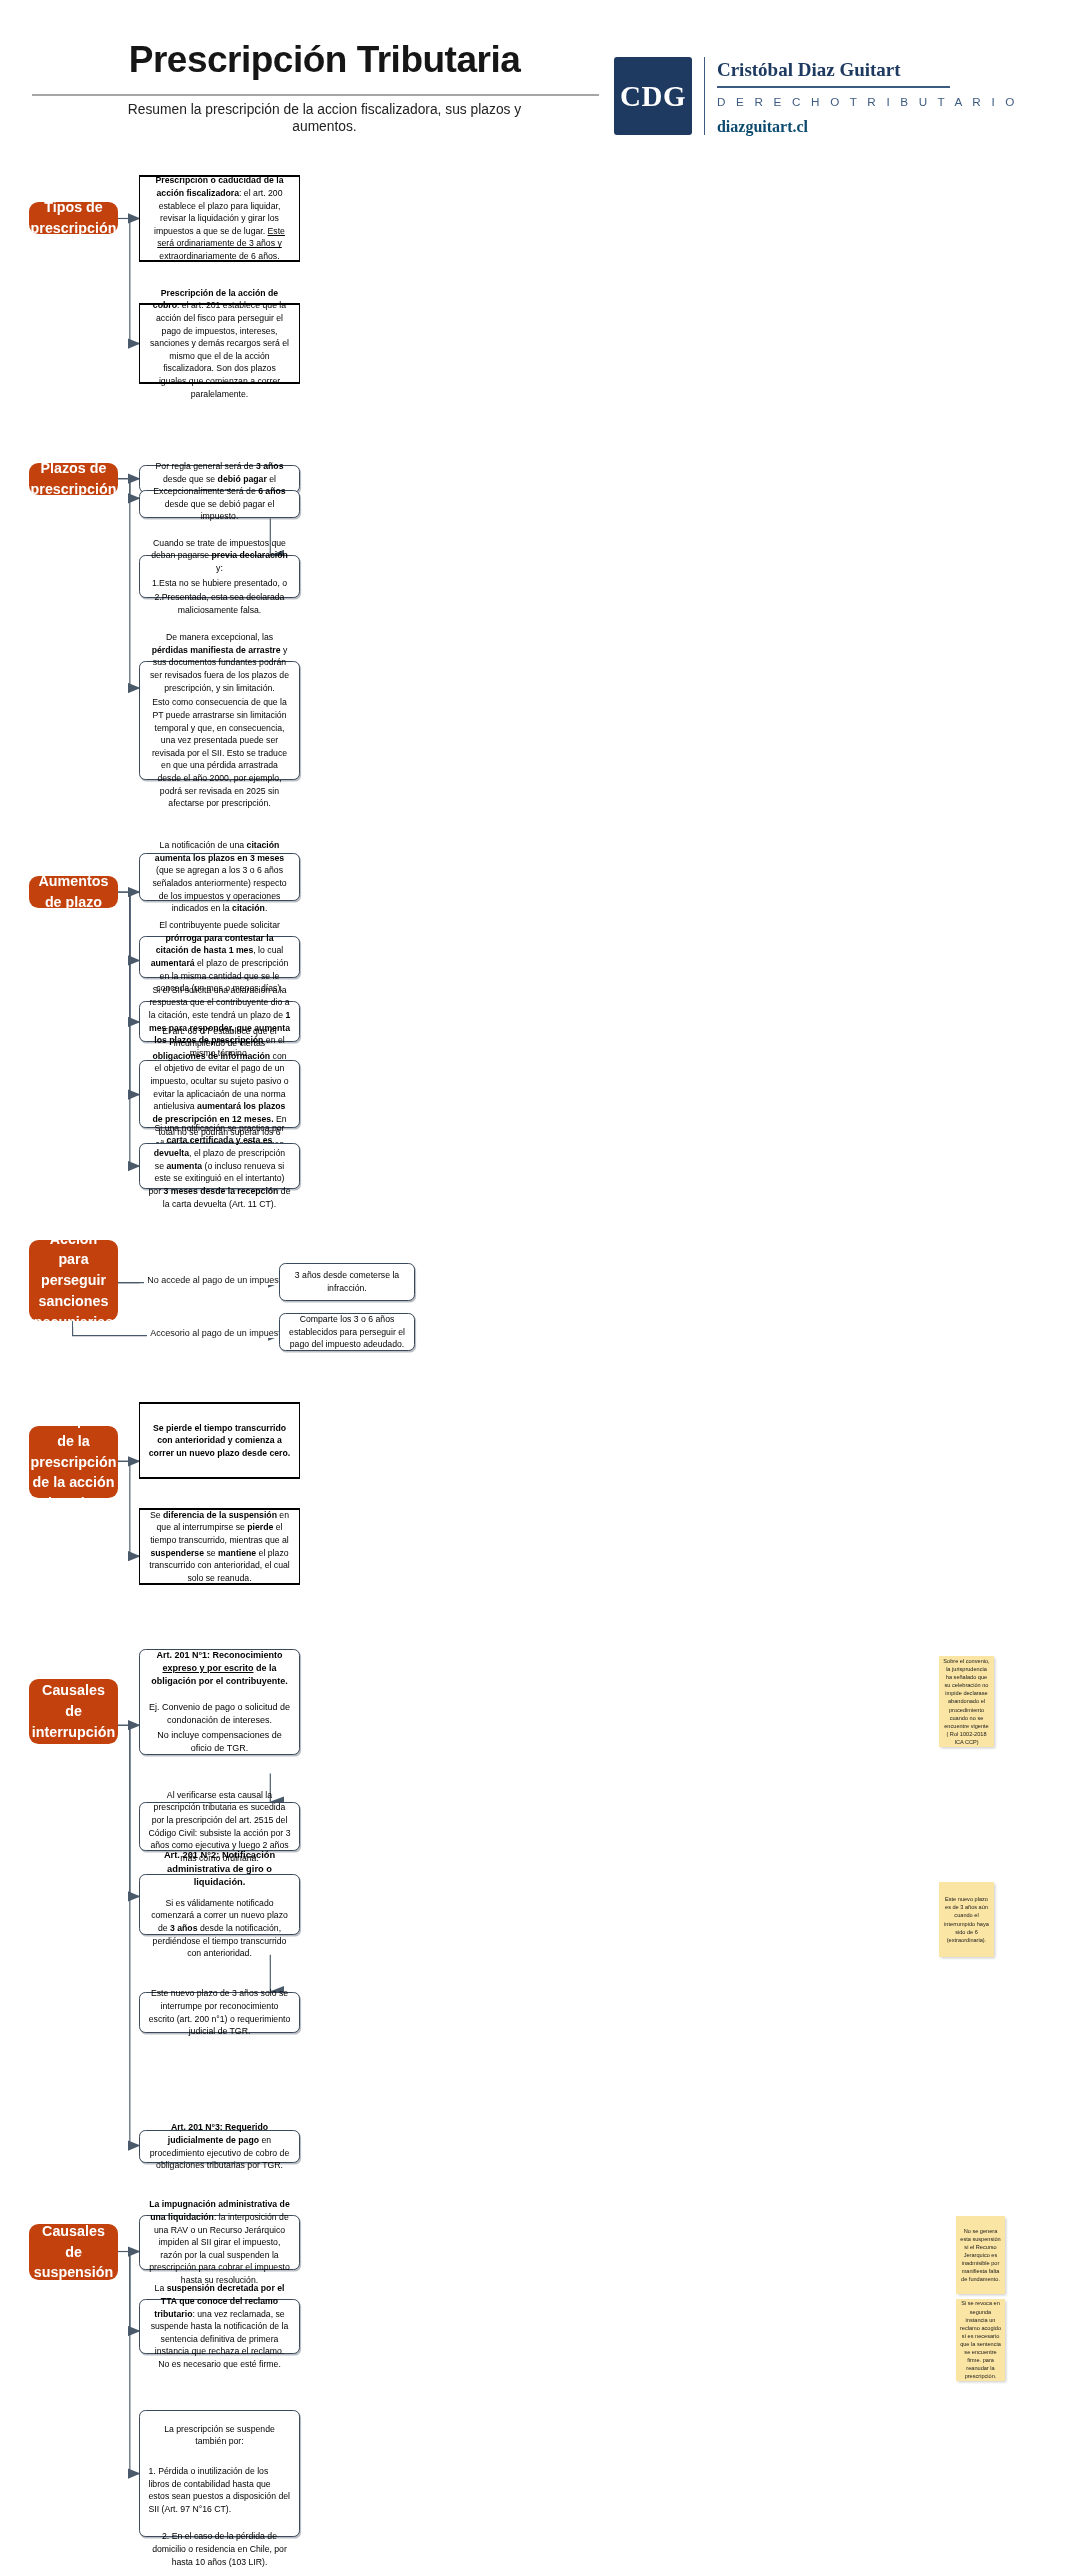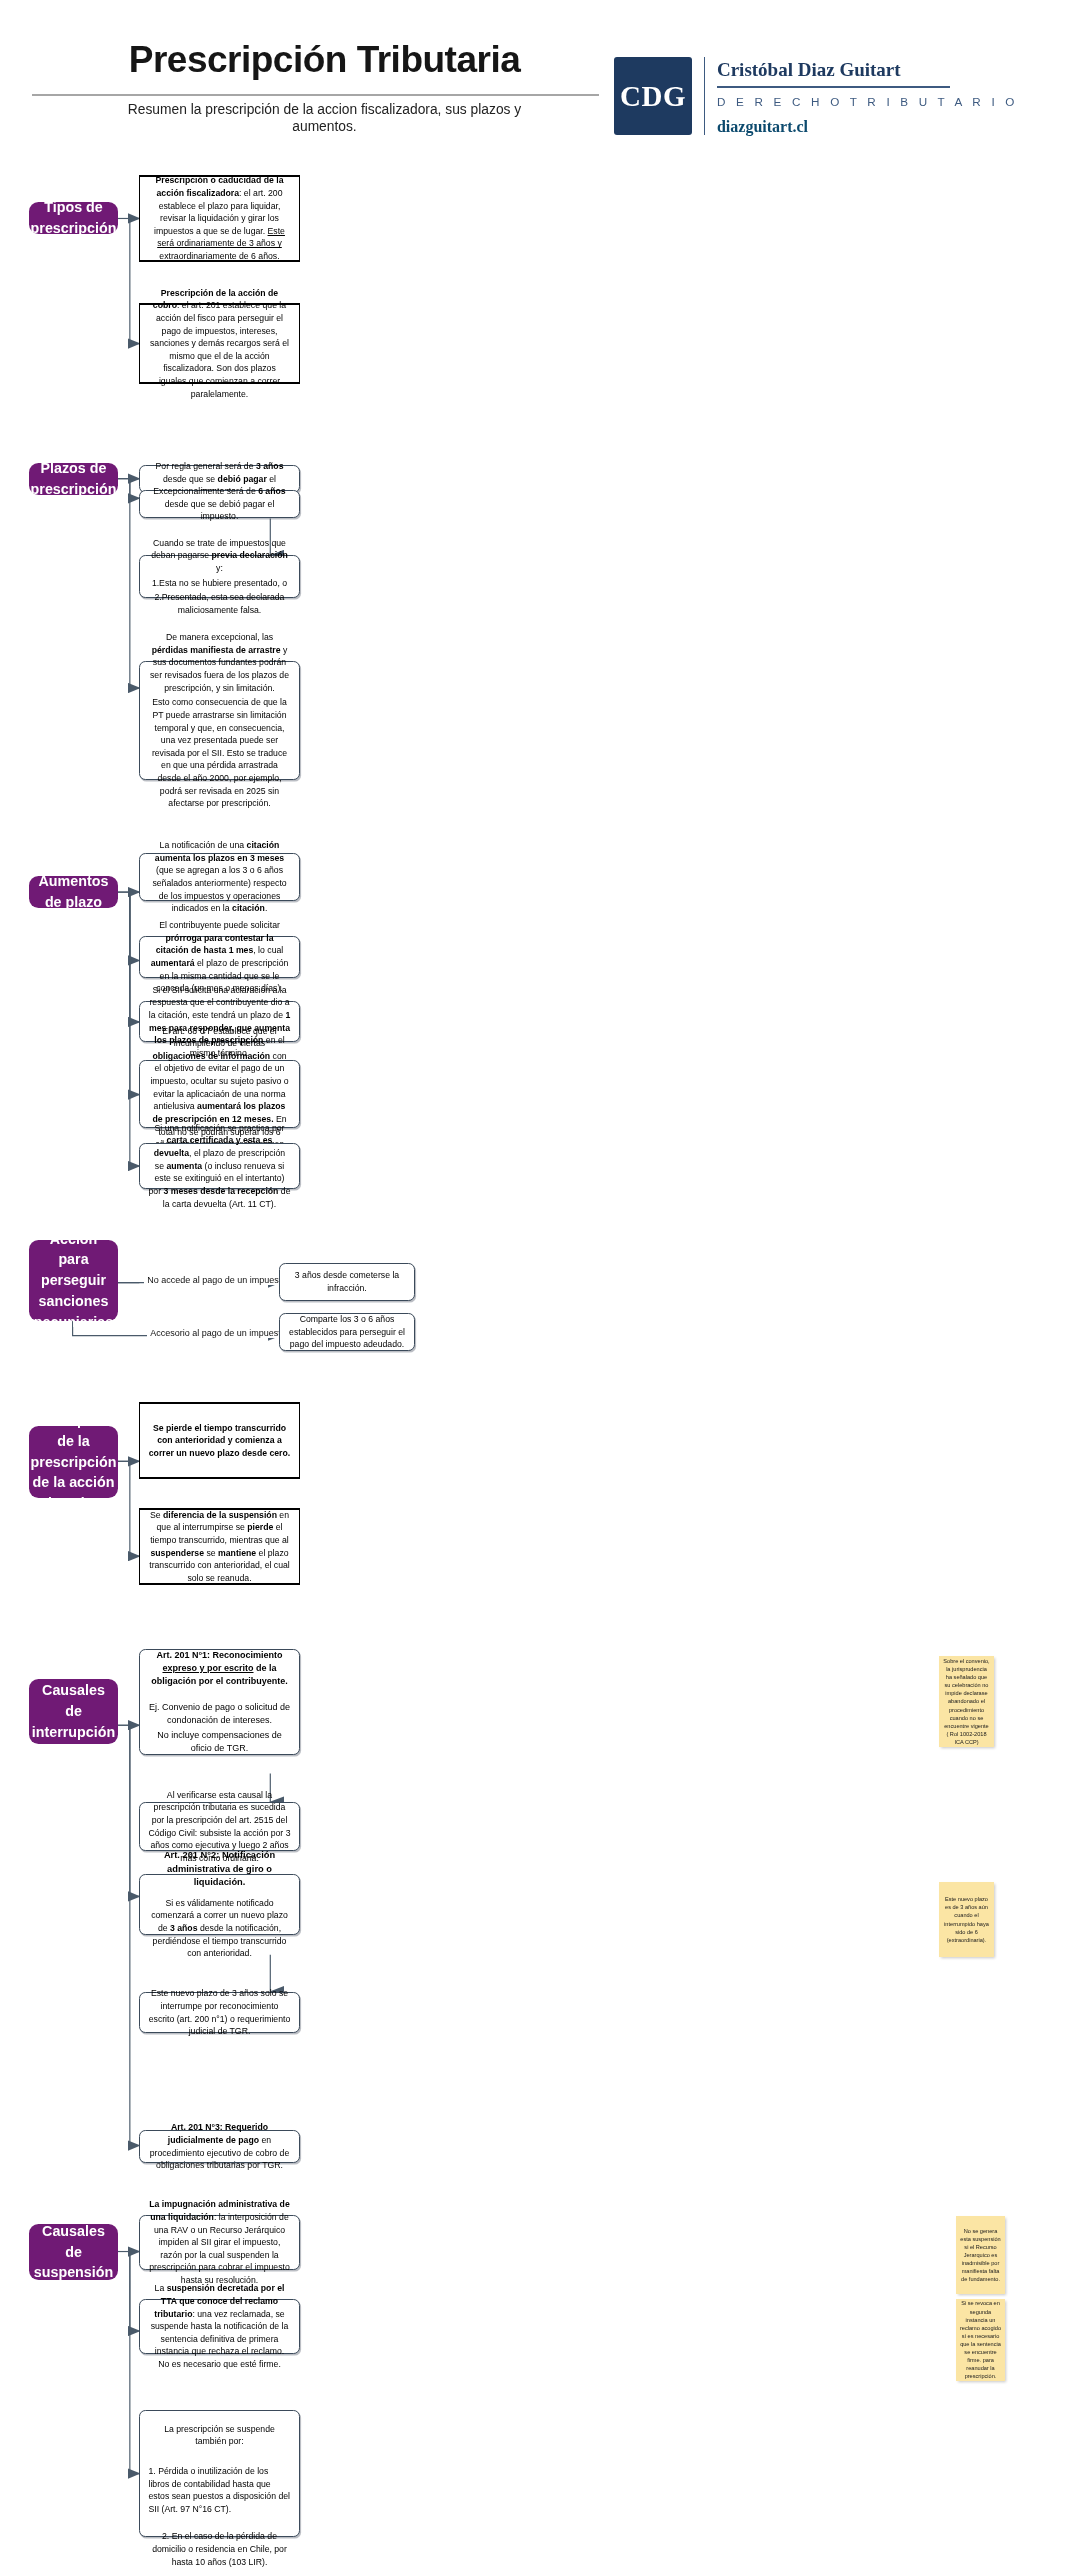--- a/index.html
+++ b/index.html
@@ -49,21 +49,21 @@
     font-size: 11.7px; color: #3d5a80; letter-spacing: 3.7px; font-weight: 500;
   }
   .brand-site {
     font-family: "Liberation Serif", serif; font-weight: bold; font-size: 16px;
     color: #0c4a6e; margin-top: 9.5px;
   }
 
   
   .pill {
     position: absolute;
-    background: #701a75;
+    background: #c2410c;
     border-radius: 9.5px;
     color: #ffffff;
     font-size: 14.3px;
     font-weight: bold;
     display: flex; align-items: center; justify-content: center;
     text-align: center;
     line-height: 1.45;
     padding: 3.2px 6.4px;
   }
 

